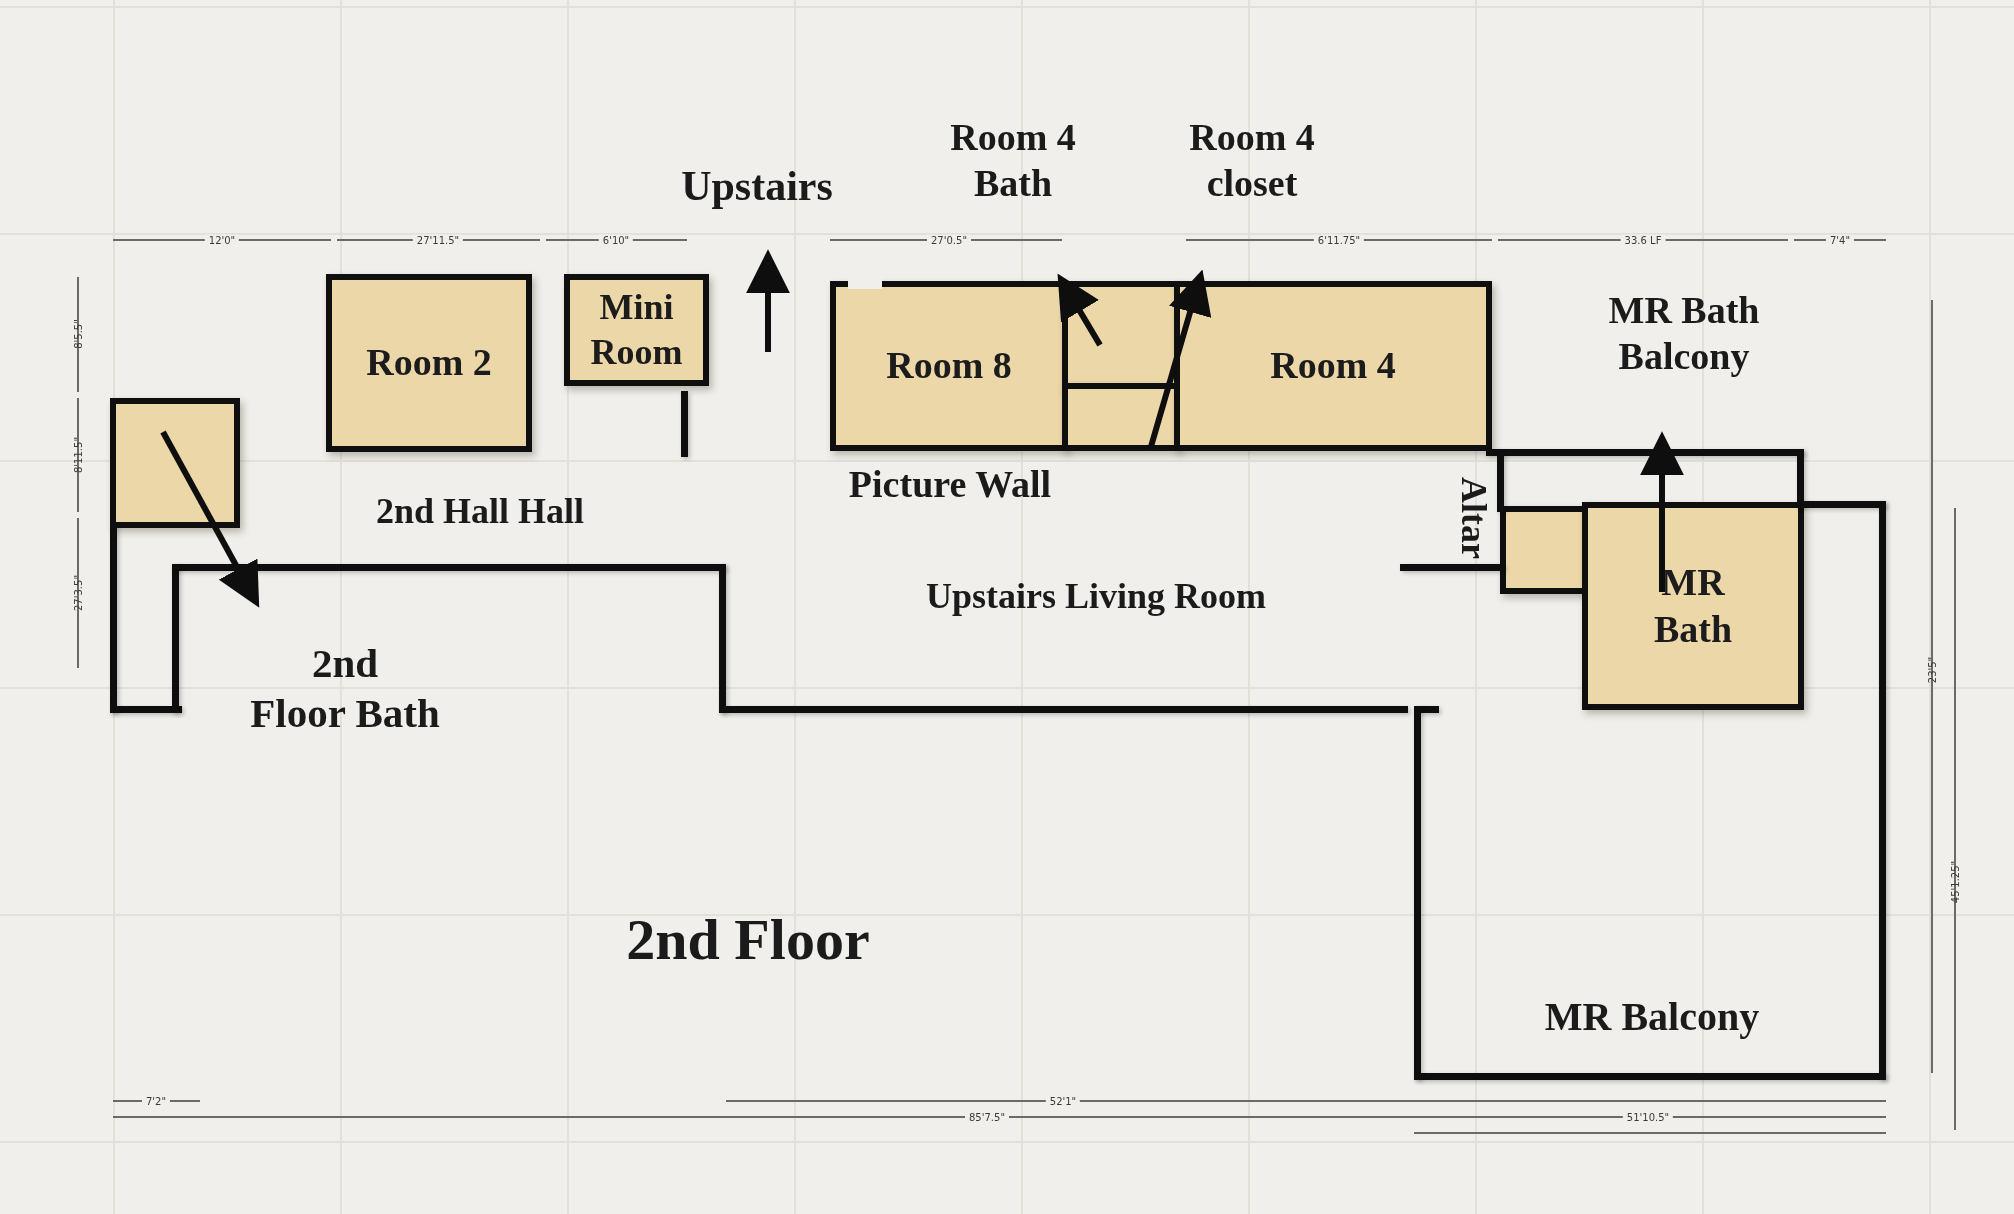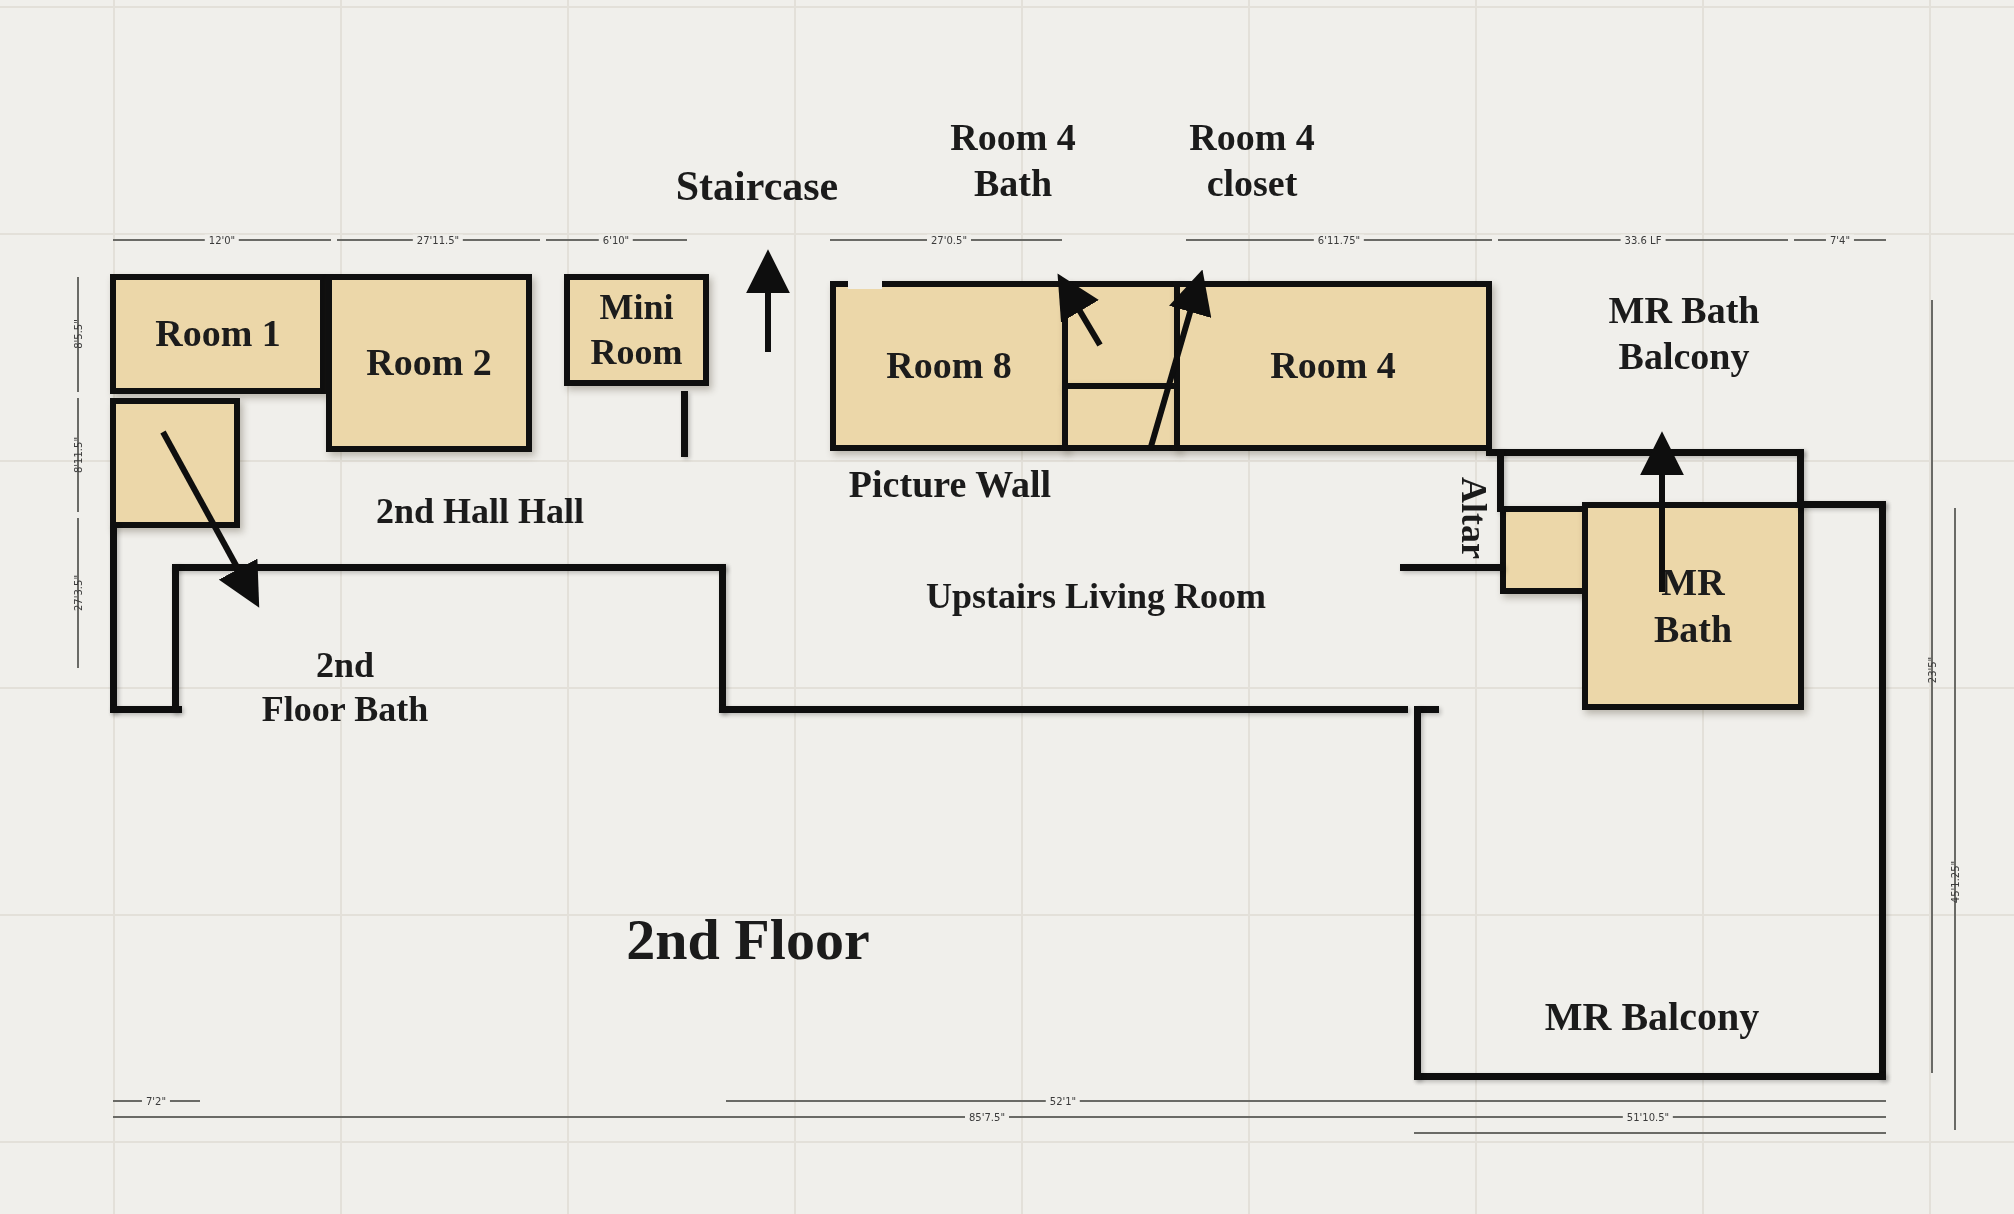--- a/index.html
+++ b/index.html
@@ -76,23 +76,20 @@
 
   <div class="dimline-h" style="left:113px;top:1100px;width:87px;"></div>
   <div class="dimline-h" style="left:726px;top:1100px;width:1160px;"></div>
   <div class="dimline-h" style="left:113px;top:1116px;width:1773px;"></div>
   <div class="dimline-h" style="left:1414px;top:1132px;width:472px;"></div>
   <span class="dimtext" style="left:156px;top:1101px;">7'2"</span>
   <span class="dimtext" style="left:1063px;top:1101px;">52'1"</span>
   <span class="dimtext" style="left:987px;top:1117px;">85'7.5"</span>
   <span class="dimtext" style="left:1648px;top:1117px;">51'10.5"</span>
 
-  <div class="room" style="left:110px;top:274px;width:216px;height:120px;">
-    <span class="rlabel">Room 1</span>
-  </div>
   <div class="room" style="left:326px;top:274px;width:206px;height:178px;">
     <span class="rlabel">Room 2</span>
   </div>
   <div class="room" style="left:542px;top:274px;width:145px;height:112px;margin-left:22px;">
     <span class="rlabel" style="font-size:36px;">Mini
 Room</span>
   </div>
   <div class="room" style="left:110px;top:398px;width:130px;height:130px;"></div>
 
   <div class="room" style="left:830px;top:281px;width:238px;height:170px;">
@@ -135,29 +132,29 @@
         <path d="M0,0 L10,5 L0,10 z" fill="#0e0e0e"></path>
       </marker>
     </defs>
     <line x1="768" y1="352" x2="768" y2="258" stroke="#0e0e0e" stroke-width="6" marker-end="url(#ah)"></line>
     <line x1="163" y1="432" x2="255" y2="600" stroke="#0e0e0e" stroke-width="6" marker-end="url(#ah)"></line>
     <line x1="1100" y1="345" x2="1062" y2="281" stroke="#0e0e0e" stroke-width="6" marker-end="url(#ah)"></line>
     <line x1="1150" y1="450" x2="1200" y2="278" stroke="#0e0e0e" stroke-width="6" marker-end="url(#ah)"></line>
     <line x1="1662" y1="592" x2="1662" y2="440" stroke="#0e0e0e" stroke-width="6" marker-end="url(#ah)"></line>
   </svg>
 
-  <div class="flabel" style="left:757px;top:187px;font-size:42px;">Staircase</div>
+  <div class="flabel" style="left:757px;top:187px;font-size:42px;">Upstairs</div>
   <div class="flabel" style="left:1013px;top:160px;font-size:38px;">Room 4
 Bath</div>
   <div class="flabel" style="left:1252px;top:160px;font-size:38px;">Room 4
 closet</div>
   <div class="flabel" style="left:1684px;top:333px;font-size:38px;">MR Bath
 Balcony</div>
   <div class="flabel" style="left:480px;top:512px;font-size:36px;">2nd Hall Hall</div>
   <div class="flabel" style="left:950px;top:484px;font-size:38px;">Picture Wall</div>
   <div class="flabel" style="left:1096px;top:597px;font-size:36px;">Upstairs Living Room</div>
-  <div class="flabel" style="left:345px;top:688px;font-size:36px;">2nd
+  <div class="flabel" style="left:345px;top:688px;font-size:41px;">2nd
 Floor Bath</div>
   <div class="flabel rot" style="left:1473px;top:518px;font-size:36px;">Altar</div>
   <div class="flabel" style="left:1652px;top:1017px;font-size:40px;">MR Balcony</div>
   <div class="flabel title" style="left:748px;top:940px;">2nd Floor</div>
 
 </div>
 
 </body></html>

